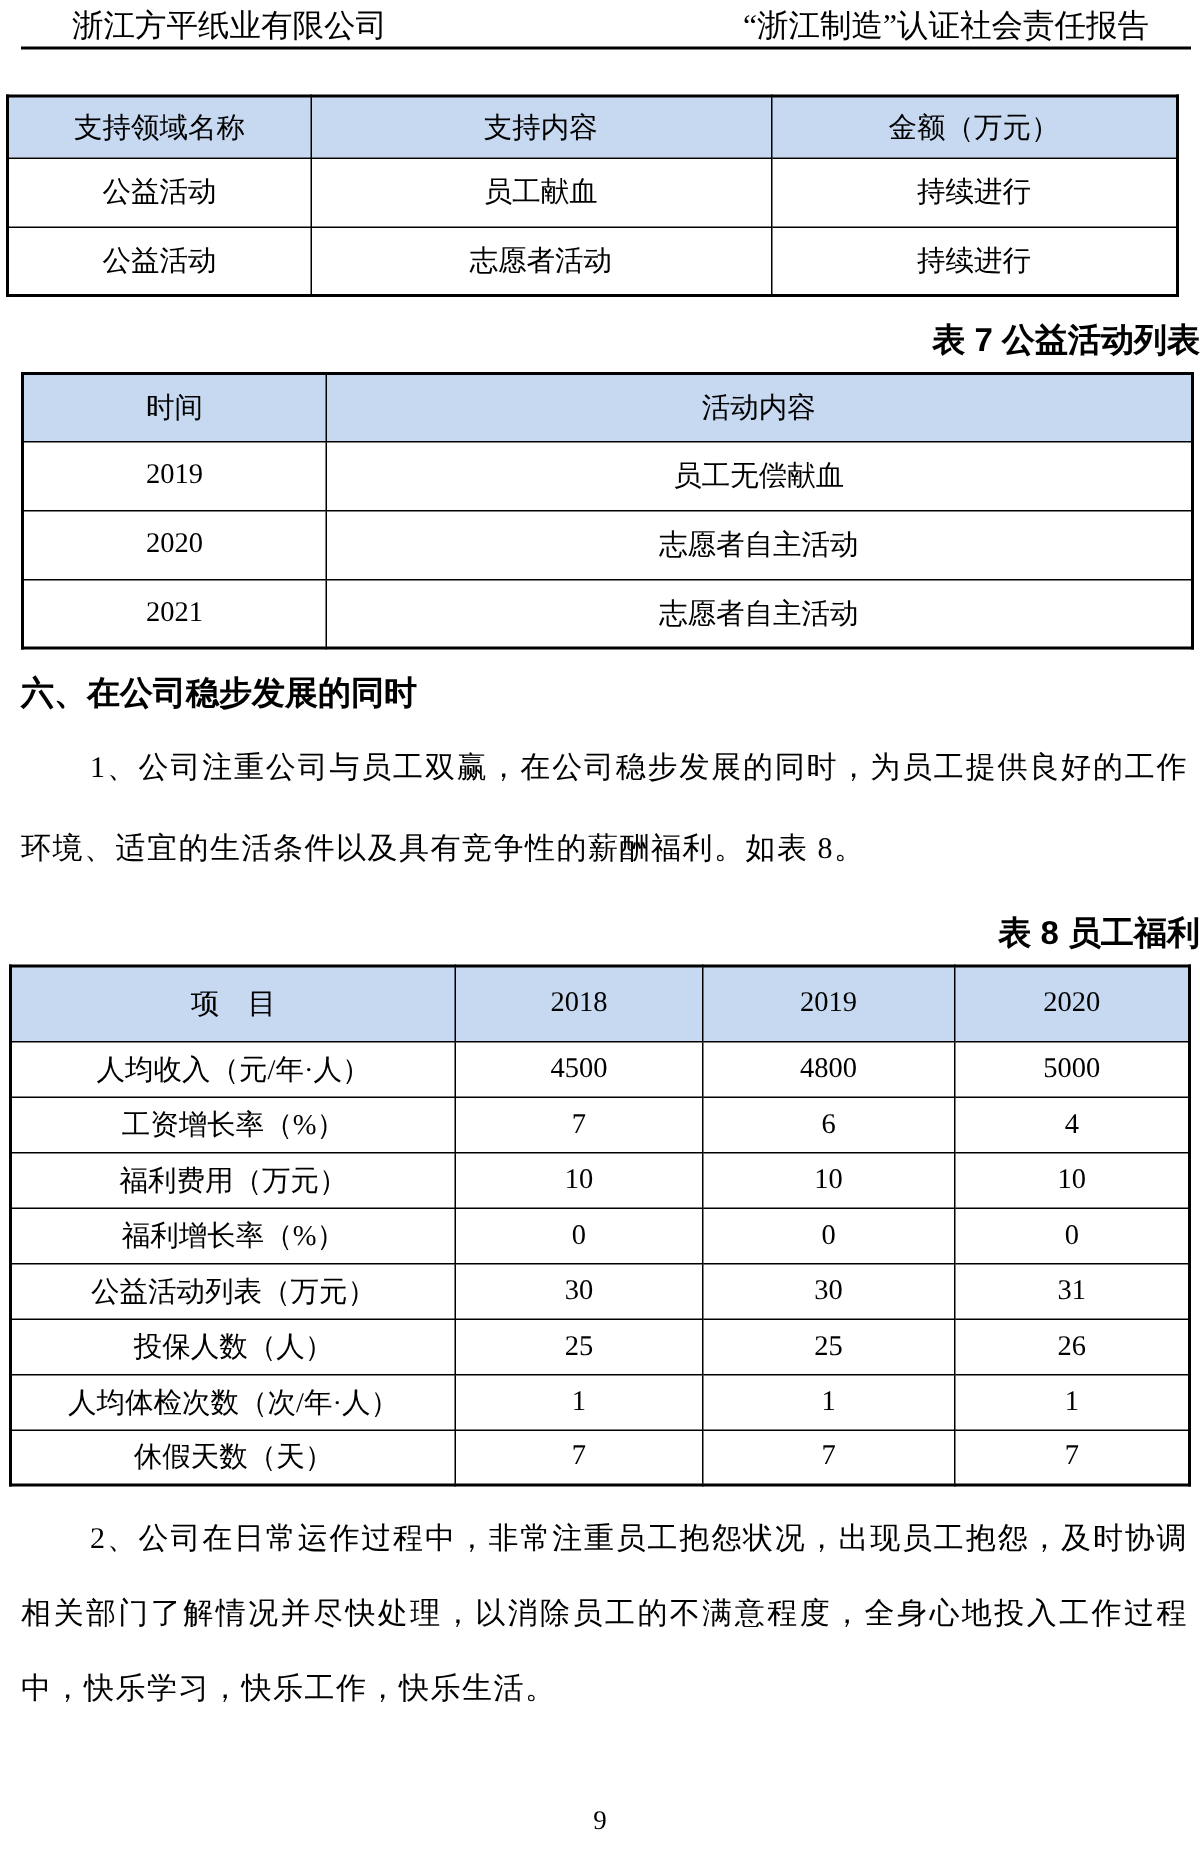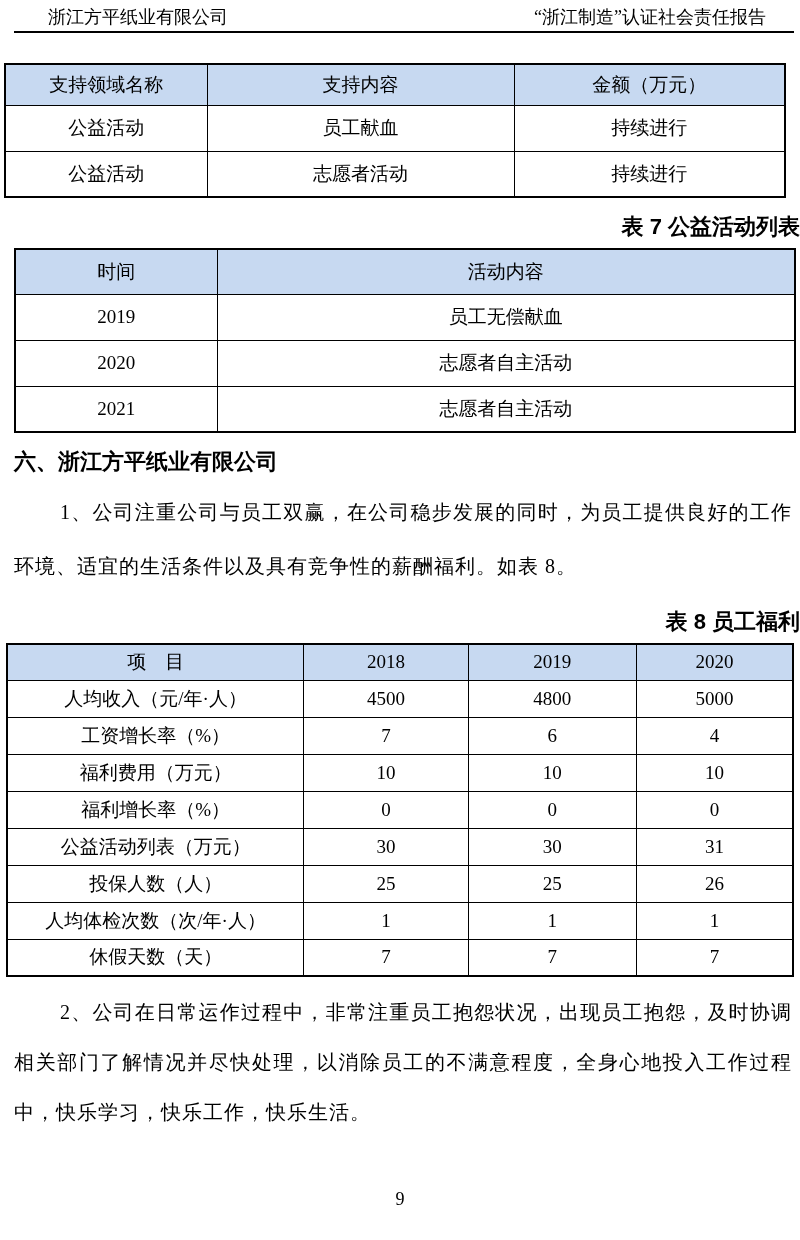--- a/index.html
+++ b/index.html
@@ -14,21 +14,21 @@
   }
   .page { width: 800px; height: 1240px; position: relative; }
 
   
   .page-header {
     margin: 0 6px 0 14px;
     padding: 7px 28px 4px 34px;
     border-bottom: 2px solid #000;
     display: flex;
     justify-content: space-between;
-    font-size: 18px;
+    font-size: 21px;
     line-height: 20px;
   }
 
   
   table.tbl {
     border-collapse: collapse;
     table-layout: fixed;
     border: 2px solid #000;
   }
   table.tbl th, table.tbl td {
@@ -78,21 +78,21 @@
     margin: 10px 8px 0 14px;
     text-align: justify;
     text-align-last: left;
     text-indent: 2.3em;
     letter-spacing: 1px;
   }
   .body-para.tight { line-height: 50px; margin-top: 10px; }
 
   
   .tbl-welfare { width: 788px; margin: 0 0 0 6px; }
-  .tbl-welfare th { height: 36px; }
+  .tbl-welfare th { height: 50px; }
   .tbl-welfare td { height: 37px; }
 
   
   .page-footer {
     text-align: center;
     font-size: 16px;
     margin-top: 52px;
   }
 </style>
 </head>
@@ -154,21 +154,21 @@
         <td class="num">2020</td>
         <td>志愿者自主活动</td>
       </tr>
       <tr>
         <td class="num">2021</td>
         <td>志愿者自主活动</td>
       </tr>
     </tbody>
   </table>
 
-  <div class="section-heading">六、浙江方平纸业有限公司</div>
+  <div class="section-heading">六、在公司稳步发展的同时</div>
   <p class="body-para">1、公司注重公司与员工双赢，在公司稳步发展的同时，为员工提供良好的工作环境、适宜的生活条件以及具有竞争性的薪酬福利。如表 8。</p>
 
   <div class="caption">表 8 员工福利</div>
 
   <table class="tbl tbl-welfare">
     <colgroup>
         <col style="width:296px">
         <col style="width:164px">
         <col style="width:168px">
         <col style="width:156px">

